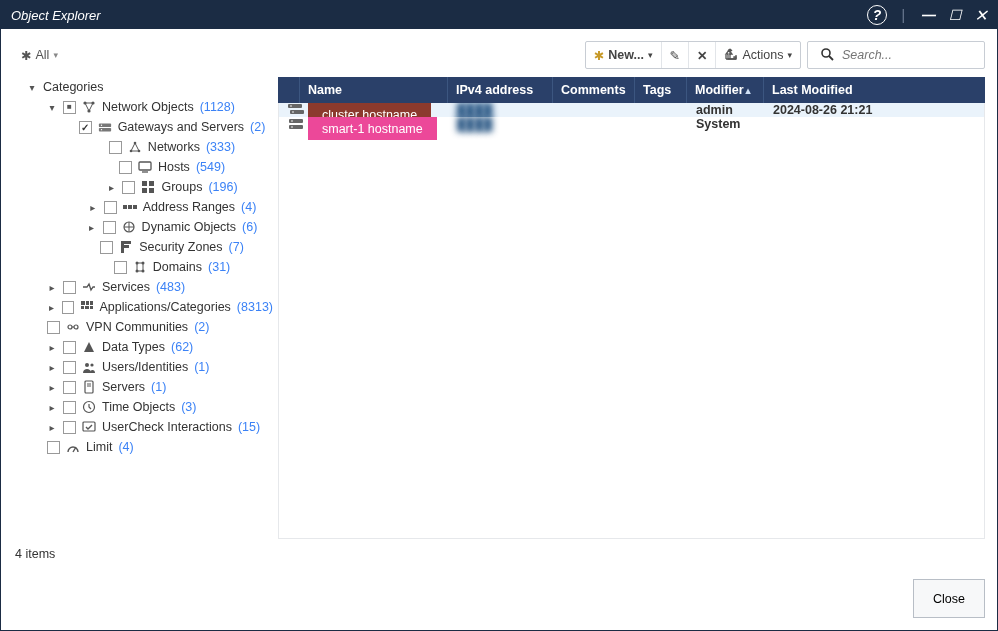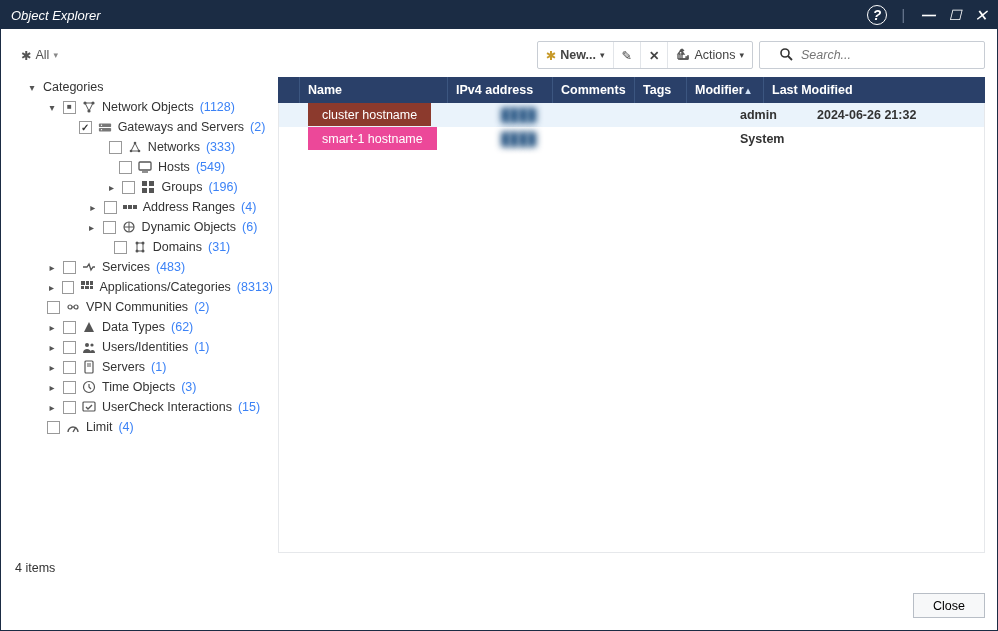--- a/index.html
+++ b/index.html
@@ -9,21 +9,21 @@
   .titlebar-buttons { display:flex; gap:6px; align-items:center; }
   .titlebar-buttons span { width:20px; height:20px; display:flex; align-items:center; justify-content:center; cursor:pointer; font-size:14px; }
   .q-mark { width:18px;height:18px;border:1.5px solid #fff;border-radius:50%;font-size:11px;font-weight:bold;line-height:15px;text-align:center; }
   .content { flex:1; background:#fff; padding:12px 12px 0 12px; display:flex; flex-direction:column; }
   .top-toolbar { display:flex; justify-content:space-between; align-items:center; padding:0 0 8px 0; }
   .all-btn { padding:4px 8px; display:flex; align-items:center; gap:4px; color:#555; cursor:pointer; }
   .right-tools { display:flex; gap:6px; align-items:center; }
   .toolgrp { border:1px solid #c8cdd4; border-radius:2px; display:flex; align-items:center; height:28px; }
   .toolgrp .t-item { padding:0 8px; height:100%; display:flex; align-items:center; gap:4px; cursor:pointer; color:#444; border-left:1px solid #e2e5e9; }
   .toolgrp .t-item:first-child { border-left:none; }
-  .search-box { border:1px solid #c8cdd4; border-radius:2px; height:28px; width:226px; display:flex; align-items:center; padding:0 19px; gap:6px; }
+  .search-box { border:1px solid #c8cdd4; border-radius:2px; height:28px; width:178px; display:flex; align-items:center; padding:0 12px; gap:6px; }
   .search-box input { border:none; outline:none; font-style:italic; color:#888; width:100%; font-size:12.5px; }
   .body-split { display:flex; flex:1; min-height:0; }
   .sidebar { width:265px; border-right:1px solid #fff; padding:0 4px 0 0; overflow:auto; }
   .tree-node { display:flex; align-items:center; gap:6px; padding:3px 0; white-space:nowrap; cursor:pointer; }
   .caret { width:10px; display:inline-block; text-align:center; color:#555; font-size:10px; }
   .count { color:#3b82f6; }
   .checkbox { width:13px; height:13px; border:1px solid #999; display:inline-flex; align-items:center; justify-content:center; font-size:10px; color:#333; background:#fff; }
   .checkbox.mixed { background:#fff; }
   .checkbox.mixed::after { content:"■"; font-size:8px; line-height:8px; color:#555; }
   .checkbox.checked::after { content:"✓"; font-size:10px; font-weight:bold; }
@@ -35,34 +35,34 @@
   .grid-head { background:#2a4069; color:#fff; display:flex; height:26px; align-items:center; font-size:12.5px; }
   .gh { padding:0 8px; height:100%; display:flex; align-items:center; border-right:1px solid #3c5680; }
   .col-icon { width:22px; }
   .col-name { width:148px; font-weight:bold; }
   .col-ipv4 { width:105px; font-weight:bold; }
   .col-comments { width:82px; font-weight:bold; }
   .col-tags { width:52px; font-weight:bold; }
   .col-mod { width:77px; font-weight:bold; }
   .col-last { flex:1; font-weight:bold; border-right:none; }
   .grid-body { flex:1; overflow:auto; border:1px solid #e6e8eb; border-top:none; }
-  .row { display:flex; align-items:center; height:24px; font-size:12.5px; position:relative;padding-left:44px; }
+  .row { display:flex; align-items:center; height:14px; font-size:12.5px; position:relative; }
   .row .cell { padding:0 8px; }
   .row.r0 { background:#eaf3fb; }
   .row.r1 { background:#fff; }
   .blur-text { color:transparent; text-shadow:0 0 6px rgba(20,70,120,.9); }
   .hostname-badge { position:absolute; left:29px; top:0; height:23px; display:flex; align-items:center; padding:0 14px; color:#fff; font-size:12.5px; z-index:2; }
   .badge-red { background:#8c3a2d; }
   .badge-green { background:#ec4899; }
   .dev-icon { width:18px; height:14px; }
   
   .dev-icon svg { display:block; }
   .item-count { padding:8px 2px; color:#333; }
   .footer { display:flex; justify-content:flex-end; padding:10px 12px 12px 0; }
-  .close-btn { width:72px; height:25px; border:1px solid #b8bec6; background:#f7f8f9; cursor:pointer; font-size:12.5px; }
+  .close-btn { width:72px; height:39px; border:1px solid #b8bec6; background:#f7f8f9; cursor:pointer; font-size:12.5px; }
   .sortasc::after { content:"▴"; font-size:10px; margin-left:2px; color:#cfe0f5; }
 </style>
 </head>
 <body>
 
 <div class="window">
 
   <div class="titlebar">
     <span>Object Explorer</span>
     <div class="titlebar-buttons">
@@ -216,20 +216,32 @@
                 <circle cx="7" cy="7" r="5" fill="none" stroke="#555" stroke-width="1.2"></circle>
                 <path d="M7 2v10M2 7h10" stroke="#555"></path>
               </svg>
             </span>
           <span>Dynamic Objects</span>
           <span class="count">(6)</span>
         </div>
         <div class="tree-node ind3">
           <span class="checkbox"></span>
           <span class="ic">
+              <svg width="12" height="14" viewBox="0 0 12 14">
+                <rect x="1" y="1" width="3" height="12" fill="#555"></rect>
+                <rect x="4" y="1" width="7" height="3" fill="#555"></rect>
+                <rect x="4" y="5" width="5" height="3" fill="#555"></rect>
+              </svg>
+            </span>
+          <span>Security Zones</span>
+          <span class="count">(7)</span>
+        </div>
+        <div class="tree-node ind3">
+          <span class="checkbox"></span>
+          <span class="ic">
               <svg width="14" height="14" viewBox="0 0 14 14">
                 <circle cx="4" cy="3" r="1.5" fill="#555"></circle>
                 <circle cx="10" cy="3" r="1.5" fill="#555"></circle>
                 <circle cx="4" cy="11" r="1.5" fill="#555"></circle>
                 <circle cx="10" cy="11" r="1.5" fill="#555"></circle>
                 <path d="M4 3h6M4 11h6M4 3v8M10 3v8" stroke="#555"></path>
               </svg>
             </span>
           <span>Domains</span>
           <span class="count">(31)</span>
@@ -368,21 +380,21 @@
                     <circle cx="4" cy="3" r="0.8" fill="#fff"></circle>
                     <circle cx="6" cy="9" r="0.8" fill="#fff"></circle>
                   </svg></span>
             </div>
             <div class="hostname-badge badge-red">cluster hostname</div>
             <div class="cell col-name"></div>
             <div class="cell col-ipv4"><span class="blur-text">████</span></div>
             <div class="cell col-comments"></div>
             <div class="cell col-tags"></div>
             <div class="cell col-mod">admin</div>
-            <div class="cell col-last">2024-06-26 21:32</div>
+            <div class="cell col-last">2024-08-26 21:21</div>
           </div>
           <div class="row r1">
             <div class="cell col-icon">
               <span class="dev-icon"><svg width="18" height="14" viewBox="0 0 18 14">
                     <rect x="2" y="2" width="14" height="4" rx="1" fill="#666"></rect>
                     <rect x="2" y="8" width="14" height="4" rx="1" fill="#666"></rect>
                     <circle cx="5" cy="4" r="0.8" fill="#fff"></circle>
                     <circle cx="5" cy="10" r="0.8" fill="#fff"></circle>
                   </svg></span>
             </div>

